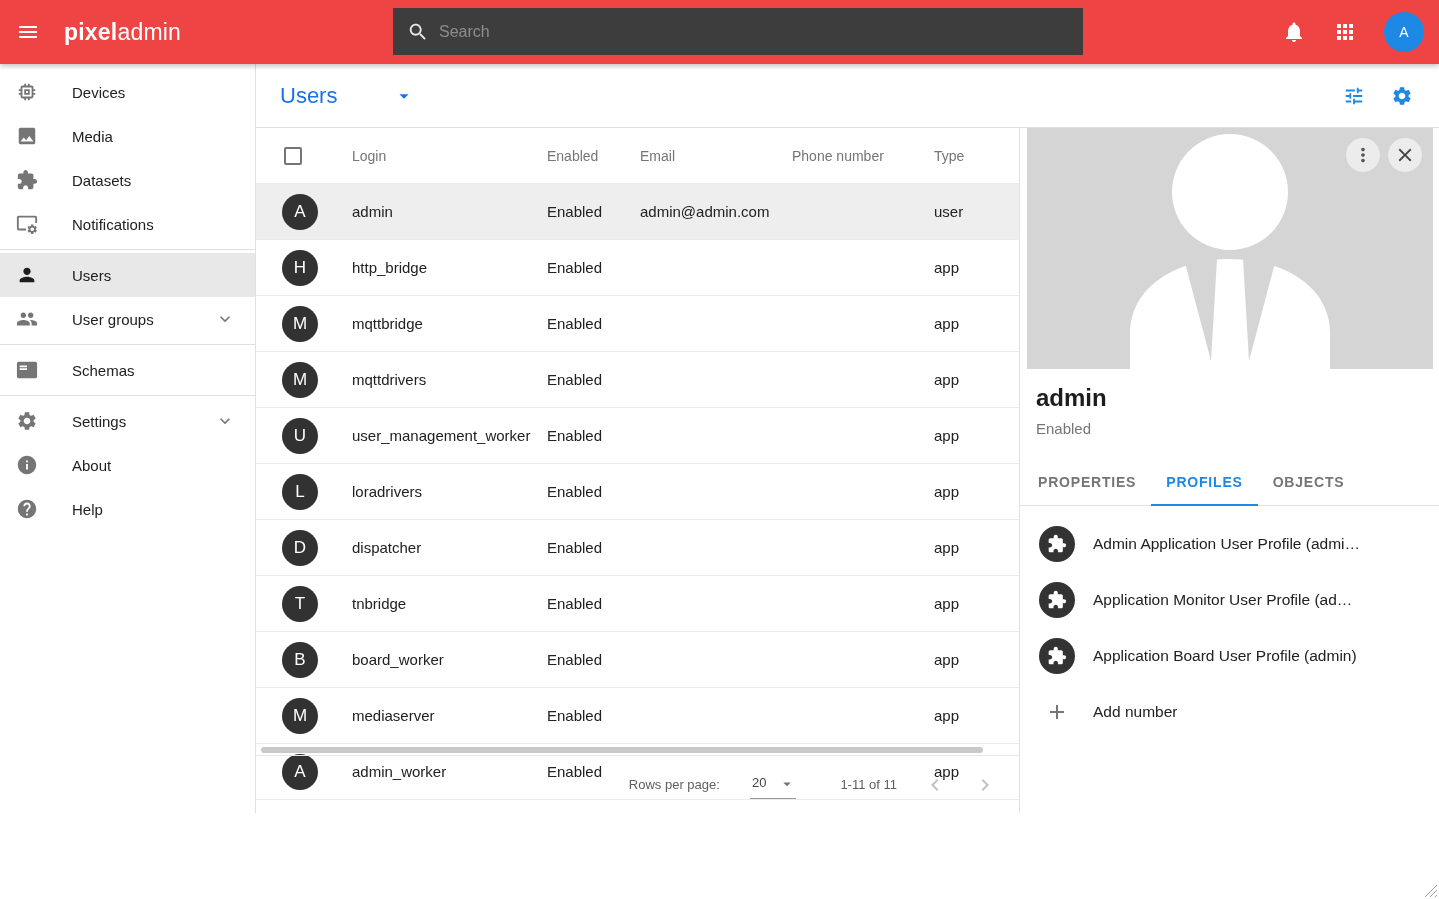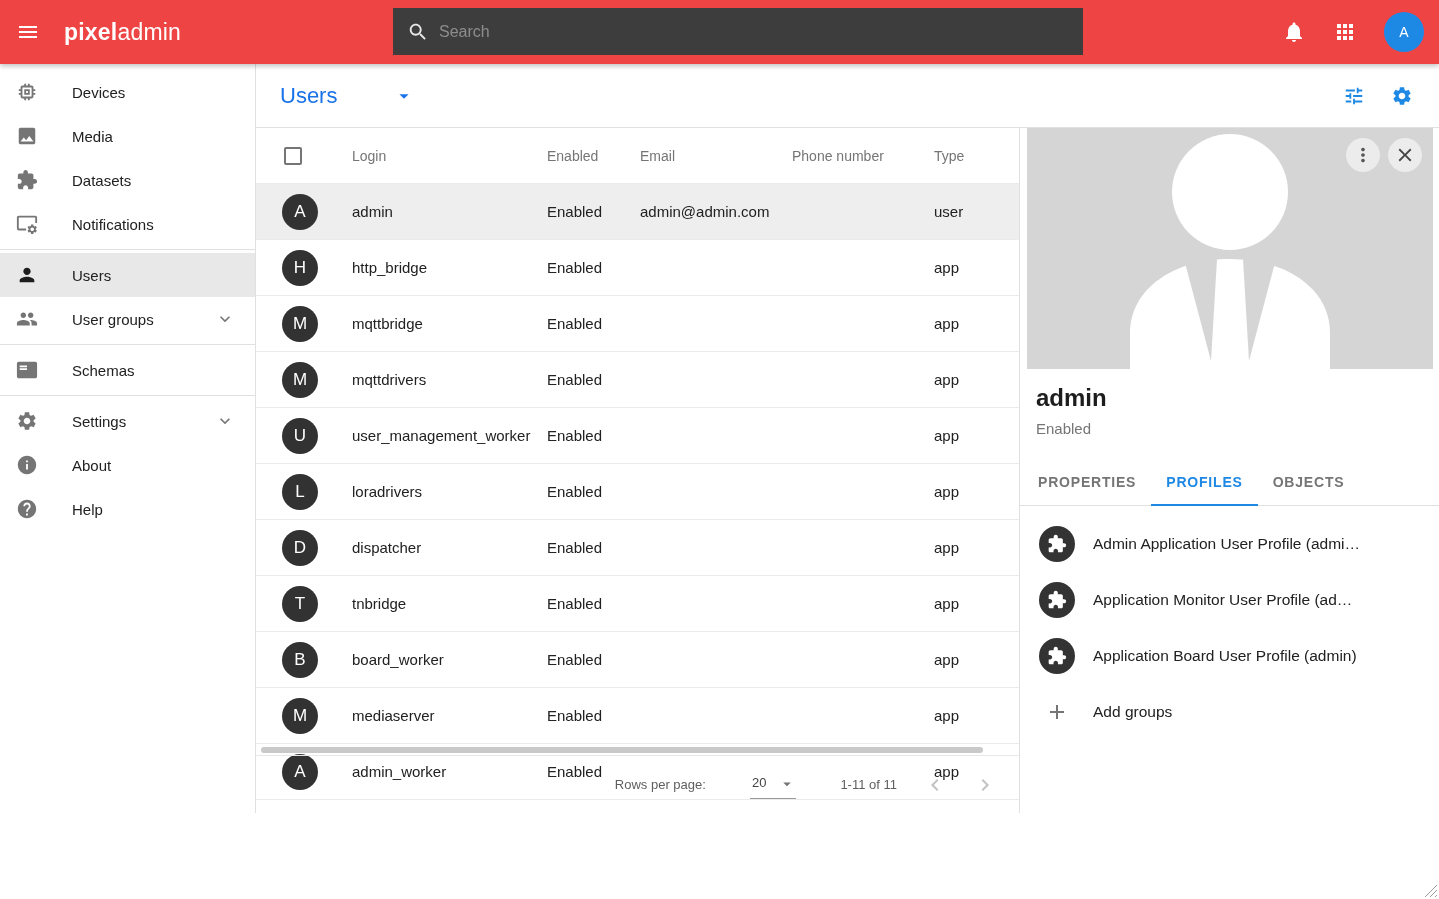--- a/index.html
+++ b/index.html
@@ -55,21 +55,21 @@
   .cb { width:18px; height:18px; border:2px solid #757575; border-radius:2px; margin-left:28px; cursor:pointer; background:#fff; }
   .trow { height:56px; border-bottom:1px solid #ebebeb; cursor:pointer; }
   .trow.selected { background:#eeeeee; }
   .row-avatar { width:36px; height:36px; border-radius:50%; background:#323232; color:#fff;
     font-size:17px; display:flex; align-items:center; justify-content:center; margin-left:26px; }
   .cell { font-size:15px; color:#212121; overflow:hidden; white-space:nowrap; text-overflow:ellipsis; padding-right:8px; }
 
   .hscrollbar { position:absolute; left:5px; width:722px; bottom:60px; height:6px; background:#c9c9c9; border-radius:3px; cursor:pointer; }
   .pager { position:absolute; bottom:0; left:0; right:0; height:58px; border-top:1px solid #e8e8e8;
     display:flex; align-items:center; justify-content:flex-end; padding-right:22px; font-size:13px; color:#5f5f5f; }
-  .pager .rpp-label { margin-right:44px;padding-left:40px; }
+  .pager .rpp-label { margin-right:30px;padding-left:40px; }
   .rpp-select { display:flex; align-items:flex-start; border-bottom:1px solid #9a9a9a; padding:4px 0 5px 2px; cursor:pointer; }
   .rpp-select .val { font-size:13px; color:#444; }
   .rpp-select svg { width:18px; height:18px; color:#757575; margin-left:12px; }
   .pager .range { margin-left:44px; }
   .pg-btn { width:24px; height:24px; color:#c2c2c2; margin-left:26px; cursor:default; }
 
   
   .detail-pane { width:419px; flex:0 0 auto; position:relative; }
   .avatar-hero { margin:0px 6px 0 7px; height:241px; background:#d5d5d5; position:relative; overflow:hidden; }
   .hero-btn { position:absolute; top:10px; width:34px; height:34px; border-radius:50%;
@@ -412,21 +412,21 @@
                 </svg>
               </span>
     <span class="profile-label">Application Board User Profile (admin)</span>
   </div>
             <div class="profile-row">
               <span class="addp-icon">
                 <svg viewBox="0 0 24 24">
                   <path fill="currentColor" d="M19 13h-6v6h-2v-6H5v-2h6V5h2v6h6v2z"></path>
                 </svg>
               </span>
-  <span class="profile-label">Add groups</span>
+  <span class="profile-label">Add number</span>
             </div>
           </div>
       </div>
     </div>
   </div>
 </div>
 
 <svg class="resize-grip" viewBox="0 0 14 14">
   <path d="M13 1 L1 13 M13 6 L6 13 M13 11 L11 13" stroke="currentColor" stroke-width="1" fill="none"></path>
 </svg>

